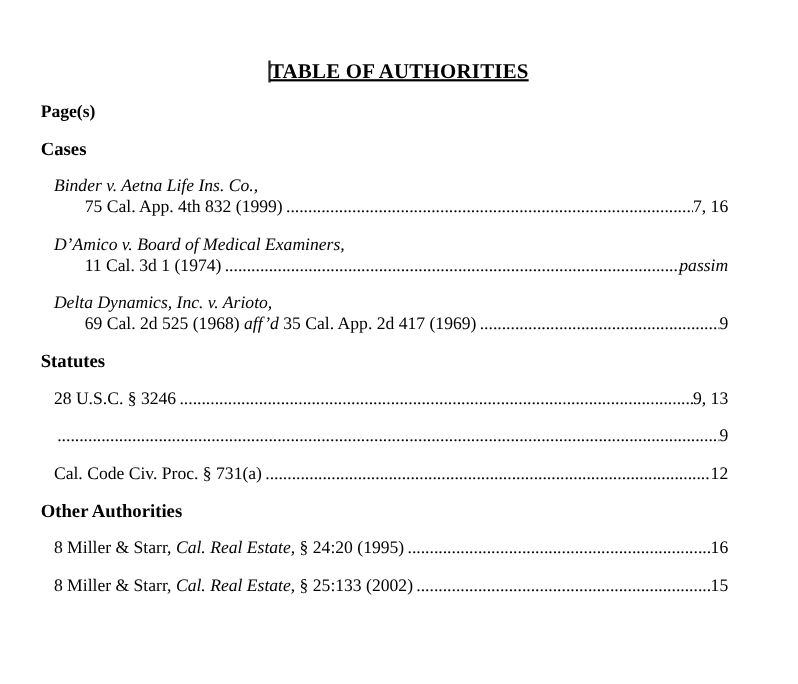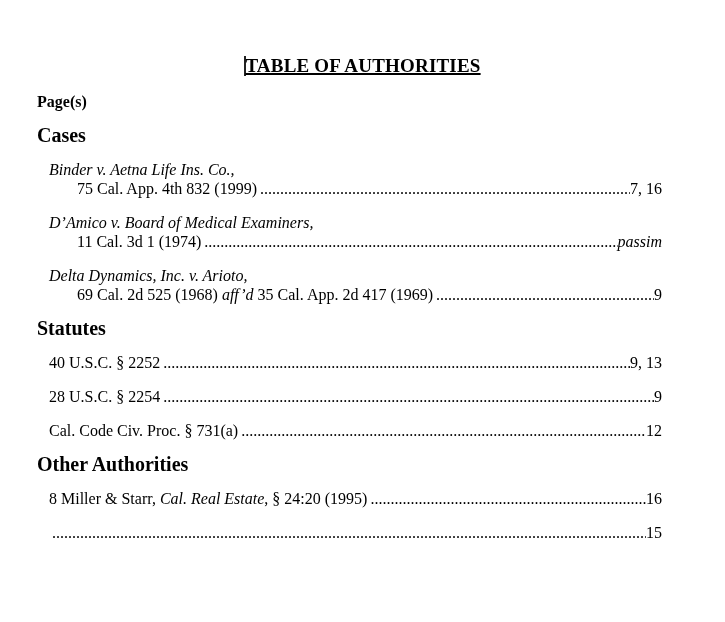--- a/index.html
+++ b/index.html
@@ -37,21 +37,21 @@
     height: 20px;
     background: #222;
     vertical-align: -4px;
     margin-right: -1px;
   }
   .pages-label {
     font-weight: bold;
     margin: 0 0 15px 0;
   }
   .section-heading {
-    font-size: 20px;
+    font-size: 17px;
     font-weight: bold;
     margin: 0 0 15px 0;
     line-height: 19px;
   }
   .entry { margin: 0 0 15px 12px; }
   .name-line { white-space: nowrap; }
   .cite-row {
     display: flex;
     align-items: baseline;
     white-space: nowrap;
@@ -104,28 +104,27 @@
             <span class="cite-text"><span>69 Cal. 2d 525 (1968) </span><span class="it">aff’d</span><span> 35 Cal. App. 2d 417 (1969)</span></span>
             <span class="dots"></span>
             <span class="pageno">9</span>
           </div>
         </div>
       </div>
       <div class="section">
         <h2 class="section-heading">Statutes</h2>
         <div class="entry">
           <div class="cite-row">
-            <span class="cite-text"><span>40 U.S.C. § 2252</span></span>
+            <span class="cite-text"><span>28 U.S.C. § 3246</span></span>
             <span class="dots"></span>
             <span class="pageno">9, 13</span>
           </div>
         </div>
         <div class="entry">
           <div class="cite-row">
-            <span class="cite-text"><span>28 U.S.C. § 2254</span></span>
             <span class="dots"></span>
             <span class="pageno">9</span>
           </div>
         </div>
         <div class="entry">
           <div class="cite-row">
             <span class="cite-text"><span>Cal. Code Civ. Proc. § 731(a)</span></span>
             <span class="dots"></span>
             <span class="pageno">12</span>
           </div>
@@ -135,19 +134,20 @@
         <h2 class="section-heading">Other Authorities</h2>
         <div class="entry">
           <div class="cite-row">
             <span class="cite-text"><span>8 Miller &amp; Starr, </span><span class="it">Cal. Real Estate</span><span>, § 24:20 (1995)</span></span>
             <span class="dots"></span>
             <span class="pageno">16</span>
           </div>
         </div>
         <div class="entry">
           <div class="cite-row">
+            <span class="cite-text"><span>8 Miller &amp; Starr, </span><span class="it">Cal. Real Estate</span><span>, § 25:133 (2002)</span></span>
             <span class="dots"></span>
             <span class="pageno">15</span>
           </div>
         </div>
       </div>
     </div>
 </div>
 
 </body></html>

